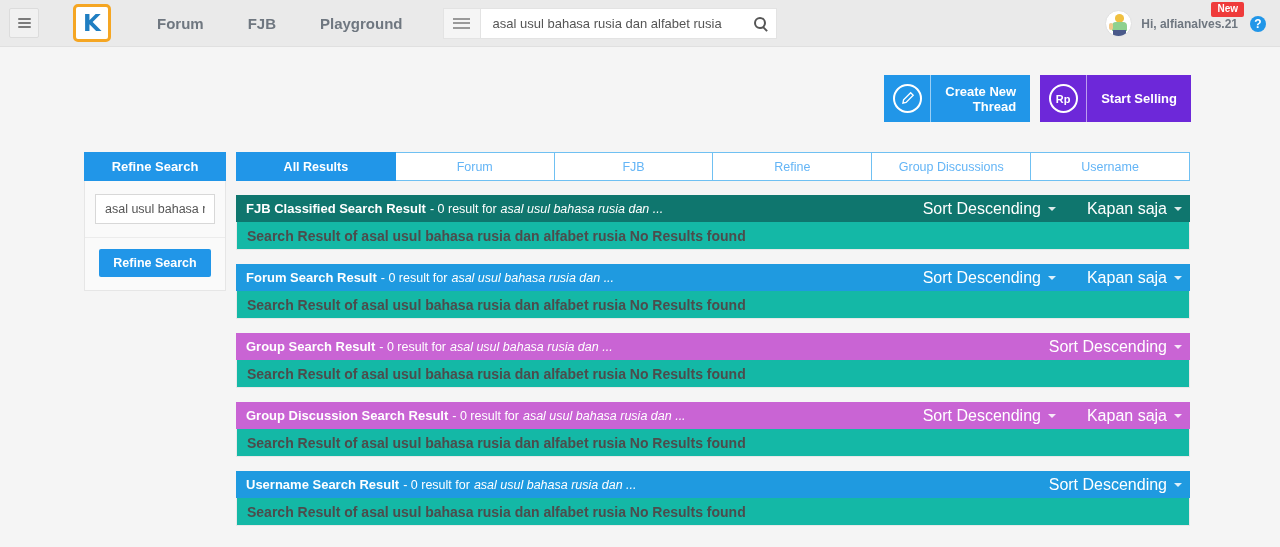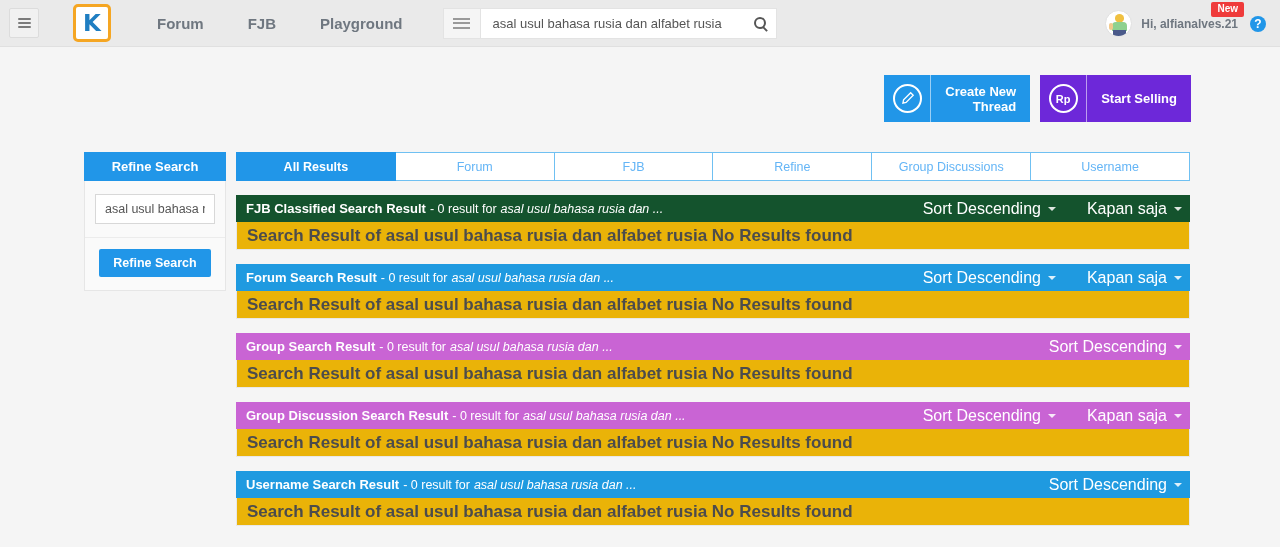--- a/index.html
+++ b/index.html
@@ -268,27 +268,27 @@
   }
   .caret {
     margin-left: 7px;
     width: 0; height: 0;
     border-left: 4px solid transparent;
     border-right: 4px solid transparent;
     border-top: 4px solid #fff;
     opacity: .85;
   }
   .result-body {
-    background: #eab308;
+    background: #14b8a6;
     border: 1px solid #e8e8e8;
     border-top: none;
     height: 28px;
     display: flex; align-items: center;
     padding: 0 10px;
-    font-size: 17px;
+    font-size: 14px;
     color: #4c4c4c;
     font-weight: bold;
   }
 </style>
 </head>
 <body>
 
 <div class="topbar">
 
   <div class="hamburger-box">
@@ -376,21 +376,21 @@
       <div class="tabs" id="tabs-root">
           <div class="tab active">All Results</div>
           <div class="tab">Forum</div>
           <div class="tab">FJB</div>
           <div class="tab">Refine</div>
           <div class="tab">Group Discussions</div>
           <div class="tab">Username</div>
         </div>
       <div id="results-root">
           <div class="result-block">
-            <div class="result-head" style="background: #14532d;">
+            <div class="result-head" style="background: #0f766e;">
               <span class="rh-title">FJB Classified Search Result</span>
               <span class="rh-rest">- 0 result for</span>
               <span class="rh-rest rh-query">asal usul bahasa rusia dan ...</span>
               <span class="rh-spacer"></span>
               <span class="rh-ctl">
                 <span>Sort Descending</span>
                 <span class="caret"></span>
               </span>
               <span class="rh-ctl">
                 <span>Kapan saja</span>

